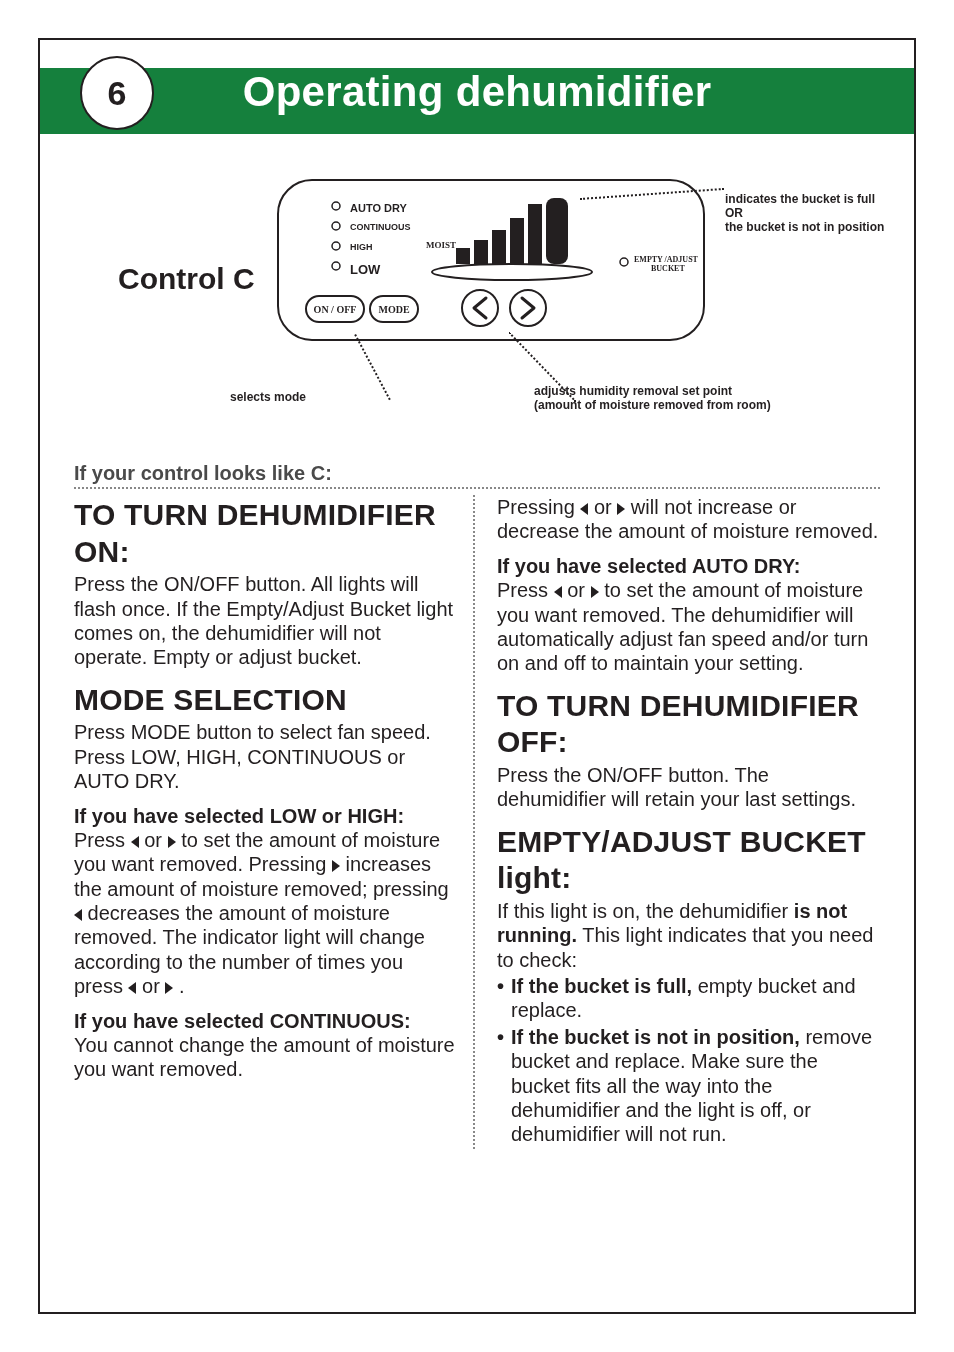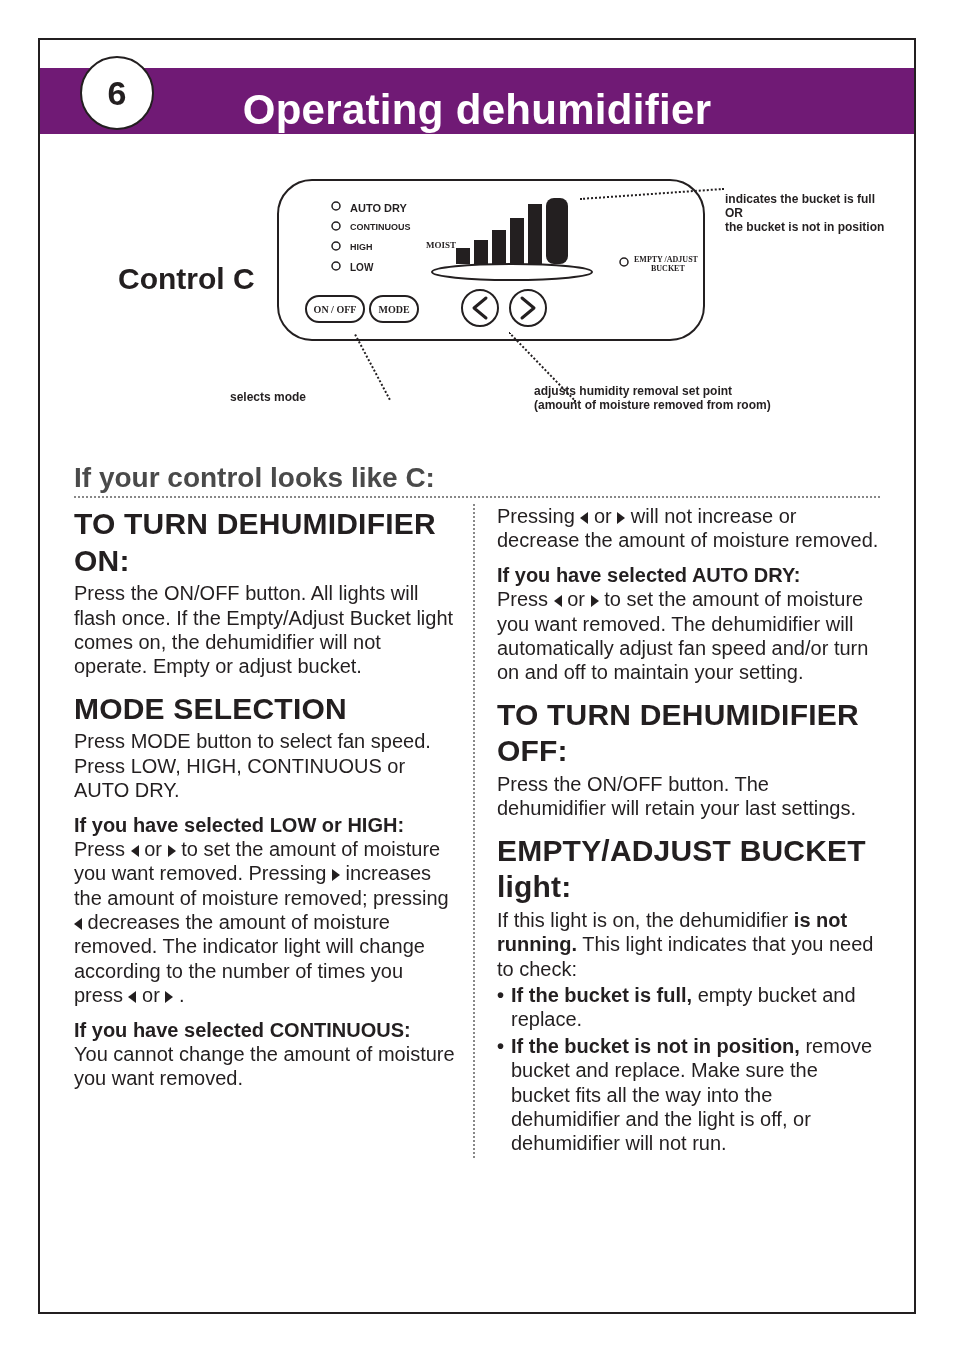--- a/index.html
+++ b/index.html
@@ -25,23 +25,23 @@
     position: relative;
     margin: 22px 0 0 0;
     height: 72px;
   }
   .header-black {
     position: absolute;
     left: 0;
     top: 6px;
     height: 66px;
     width: 100%;
-    background: #701a75;
+    background: #15803d;
     display: flex;
-    align-items: flex-end;
+    align-items: flex-start;
     justify-content: center;
   }
   .header-title {
     color: #fff;
     font-weight: 700;
     font-size: 42px;
     font-family: "Arial Narrow", "Helvetica Neue Condensed", Arial, sans-serif;
     font-stretch: condensed;
     letter-spacing: 0.3px;
   }
@@ -119,21 +119,21 @@
     border-top: 2px dotted #231f20;
     transform-origin: 0 0;
   }
 
   
   .content {
     padding: 0 34px 30px 34px;
     margin-top: 8px;
   }
   .intro-line {
-    font-size: 28px;
+    font-size: 20px;
     font-weight: 700;
     font-family: "Arial Narrow", Arial, sans-serif;
     font-stretch: condensed;
     border-bottom: 2px dotted #888;
     padding-bottom: 2px;
     margin-bottom: 6px;
     color: #4a4a4a;
   }
   .columns {
     display: flex;
@@ -265,21 +265,21 @@
       </g>
       <g>
         <circle cx="252" cy="140" r="18" fill="#fff" stroke="#231f20" stroke-width="2"></circle>
         <polyline points="246,130 258,140 246,150" fill="none" stroke="#231f20" stroke-width="3" stroke-linecap="round" stroke-linejoin="round"></polyline>
       </g>
     </svg>
 
     <div style="position:absolute; left:310px; top:48px; font-size:11px; font-weight:700; font-family:'Arial Narrow',Arial;">AUTO DRY</div>
     <div style="position:absolute; left:310px; top:68px; font-size:9px; font-weight:700; font-family:'Arial Narrow',Arial;">CONTINUOUS</div>
     <div style="position:absolute; left:310px; top:88px; font-size:9px; font-weight:700; font-family:'Arial Narrow',Arial;">HIGH</div>
-    <div style="position:absolute; left:310px; top:108px; font-size:10px; font-weight:700; font-family:'Arial Narrow',Arial;">LOW</div>
+    <div style="position:absolute; left:310px; top:108px; font-size:13px; font-weight:700; font-family:'Arial Narrow',Arial;">LOW</div>
 
     <div class="dotted-line" style="left:540px; top:44px; width:144px; transform:rotate(-4deg);"></div>
     <div class="dotted-line" style="left:316px; top:180px; width:74px; transform:rotate(62deg);"></div>
     <div class="dotted-line" style="left:470px; top:178px; width:96px; transform:rotate(46deg);"></div>
 
     <div class="callout right">
       <span>indicates the bucket is full</span><br>
       <span>OR</span><br>
       <span>the bucket is not in position</span>
     </div>

